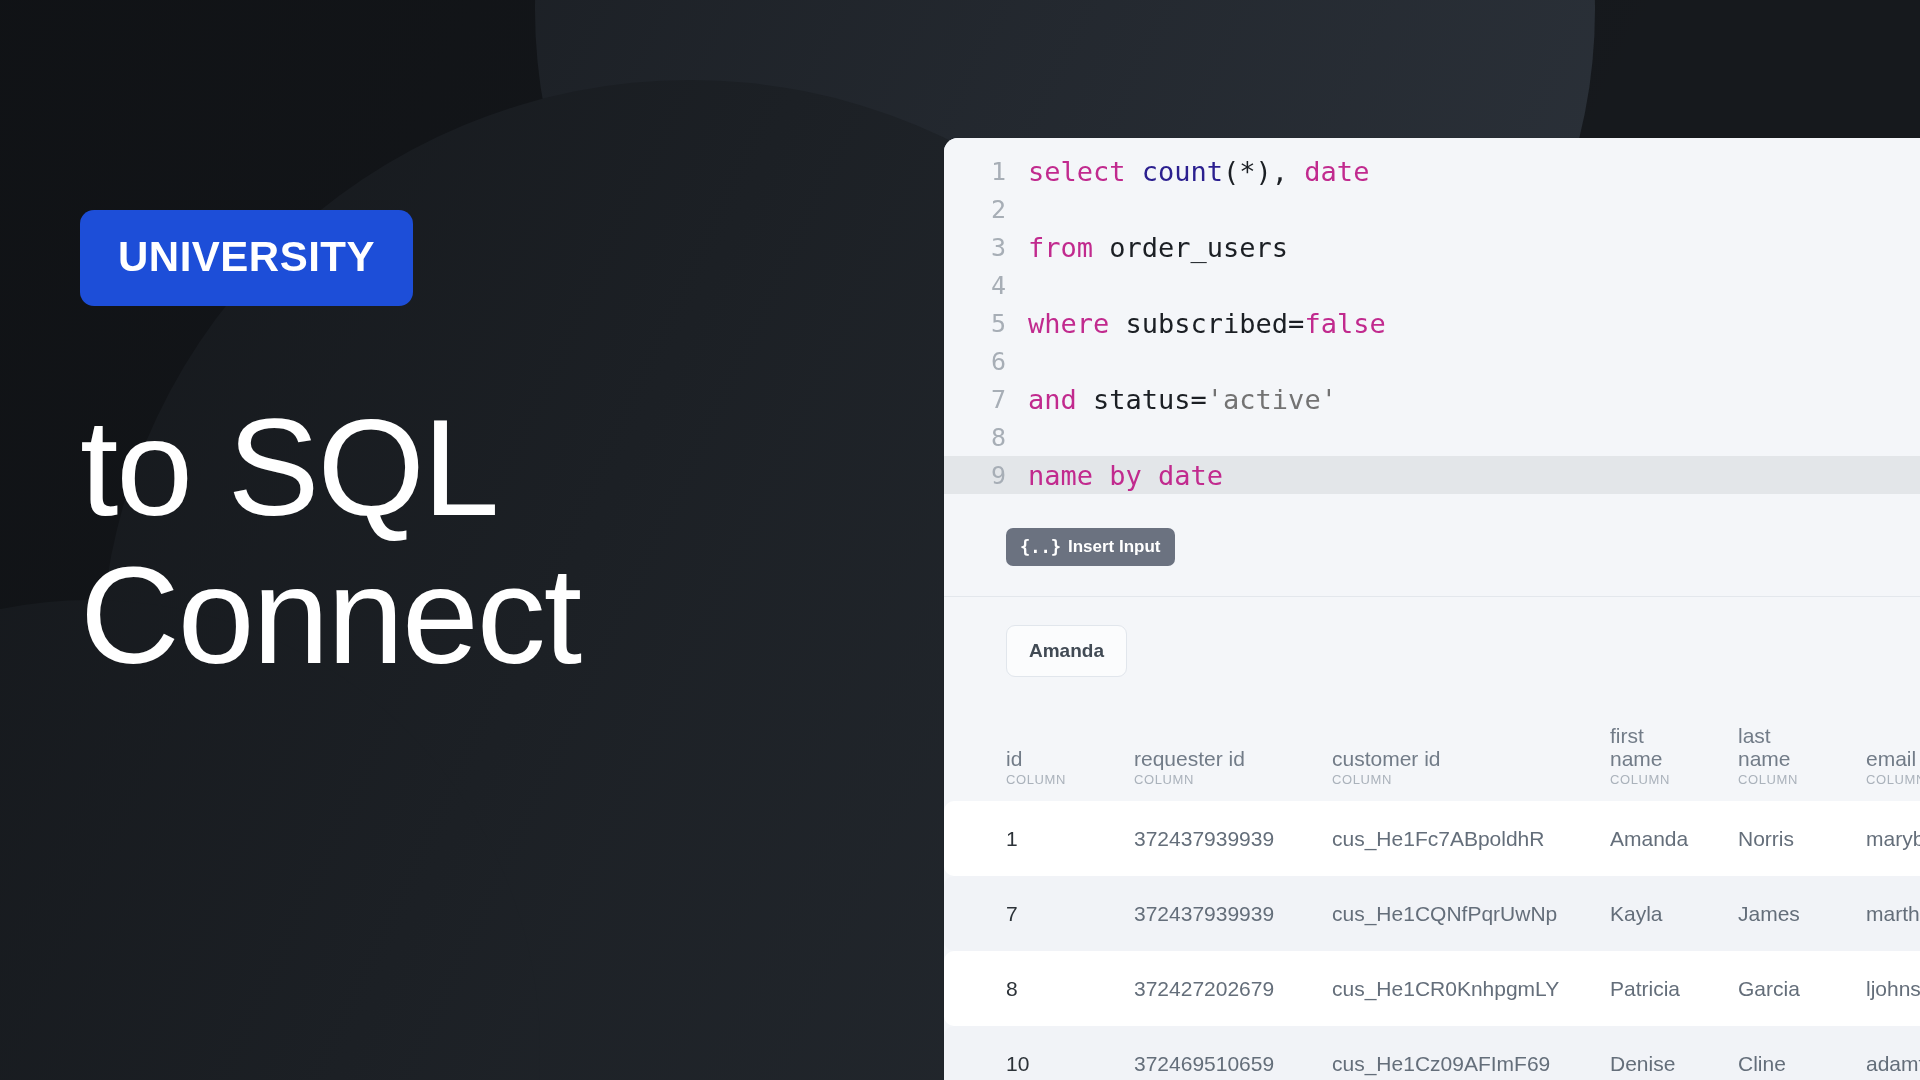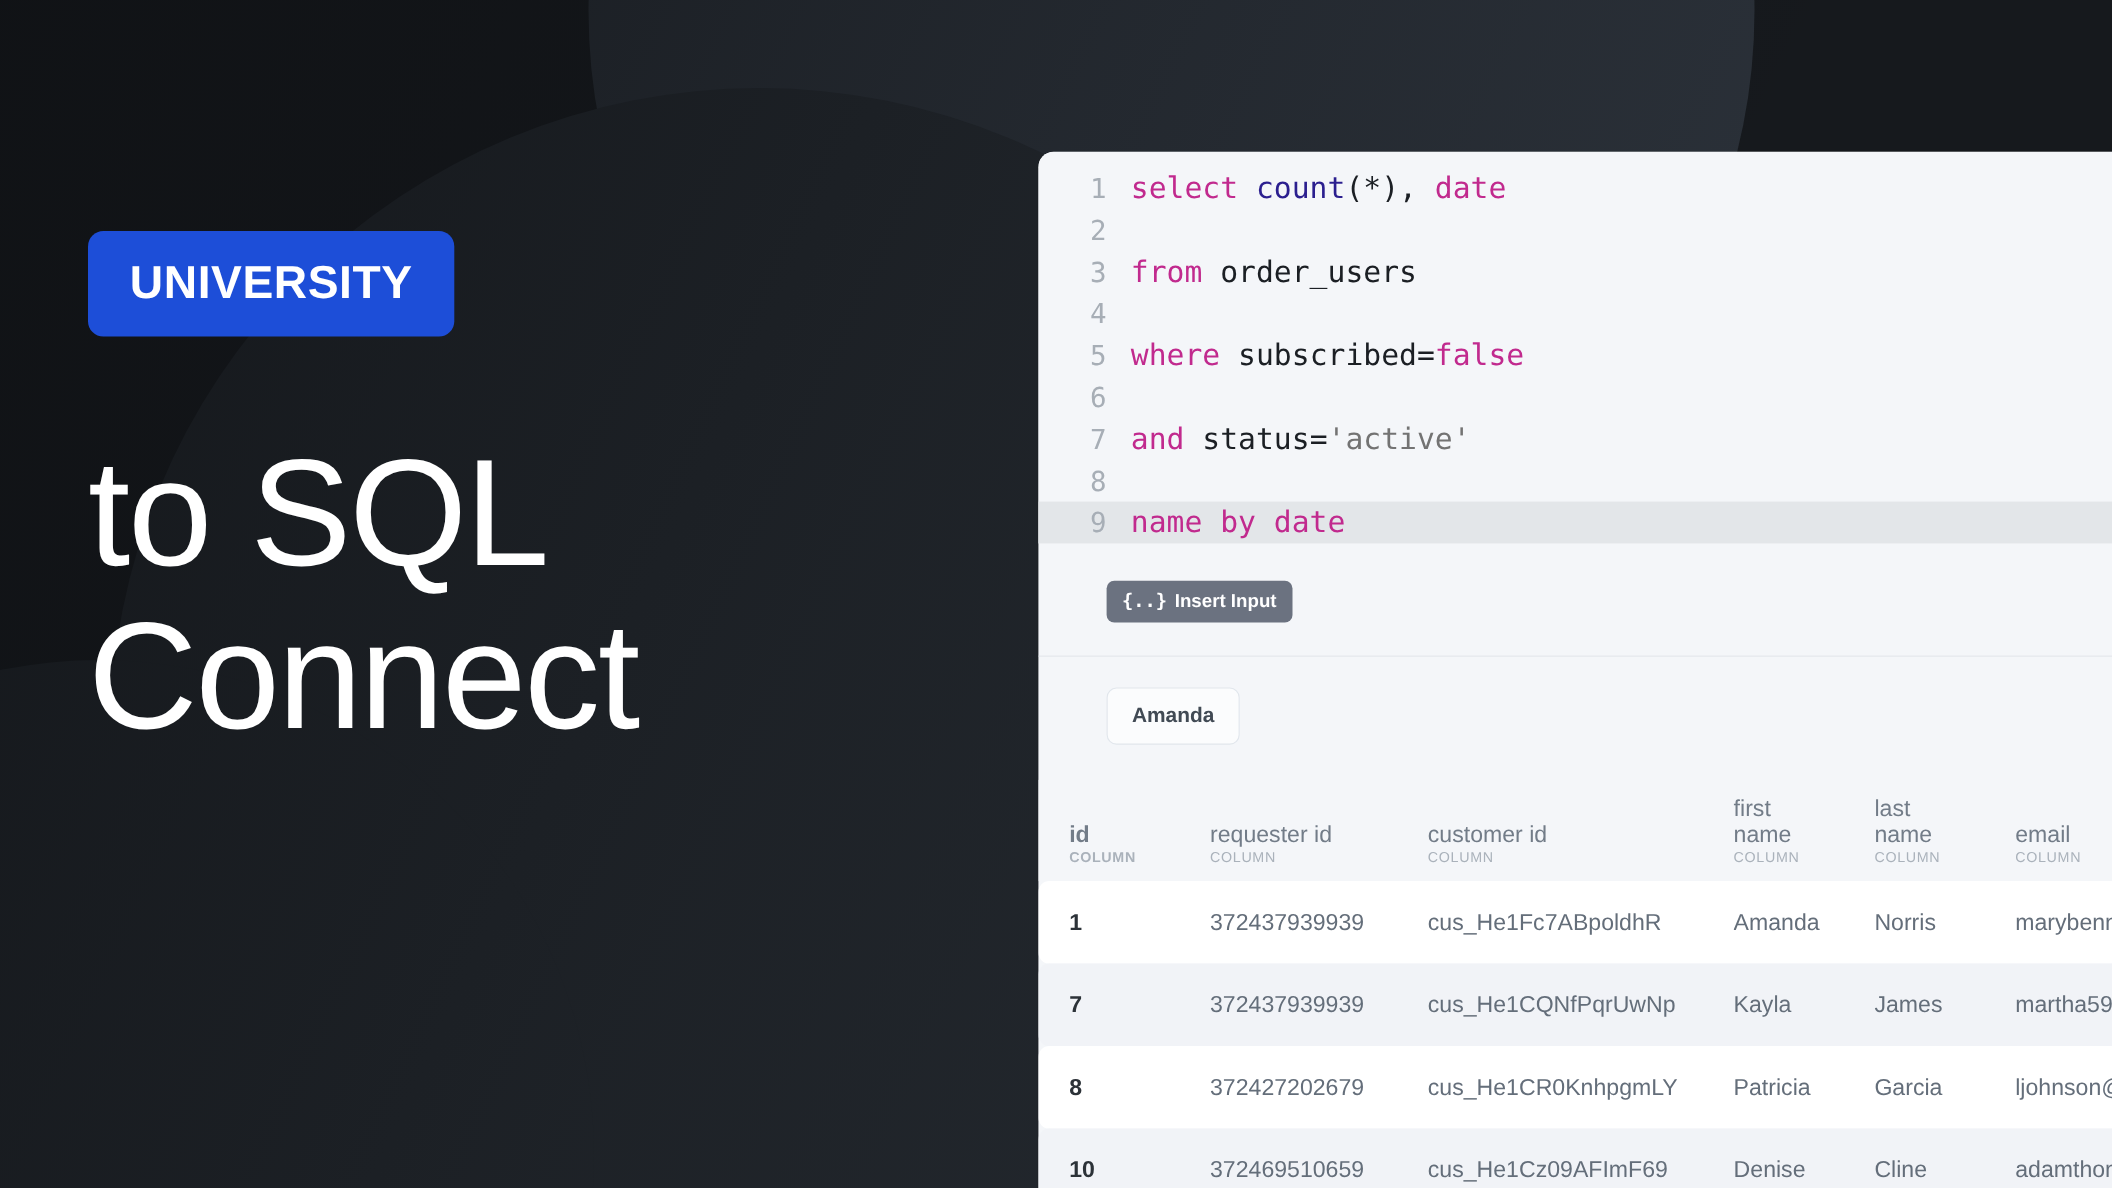--- a/index.html
+++ b/index.html
@@ -181,21 +181,21 @@
   .tbl-body-row.odd  { background: #ffffff; }
   .tbl-body-row.even { background: #f1f3f7; }
 
   .cell {
     padding-right: 18px;
     font-size: 21px;
     color: #646e7a;
     white-space: nowrap;
     overflow: hidden;
   }
-  .cell.c0 { width: 110px; min-width: 110px; padding-left: 28px; font-weight: bold; }
+  .cell.c0 { width: 110px; min-width: 110px; padding-left: 62px; }
   .cell.c1 { width: 180px; min-width: 180px; }
   .cell.c2 { width: 260px; min-width: 260px; }
   .cell.c3 { width: 110px; min-width: 110px; }
   .cell.c4 { width: 110px; min-width: 110px; }
   .cell.c5 { width: 300px; min-width: 300px; }
 
   .cell.c0.body { color: #2c3238; }
 
   .th-name {
     font-size: 21px;

